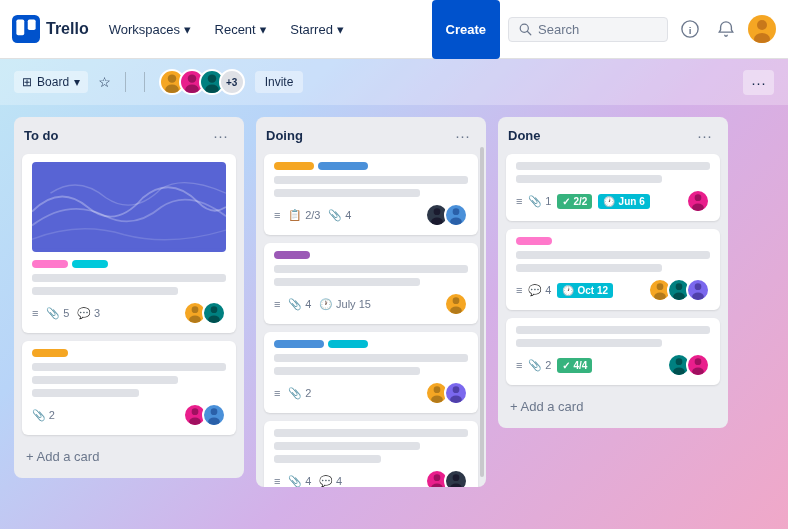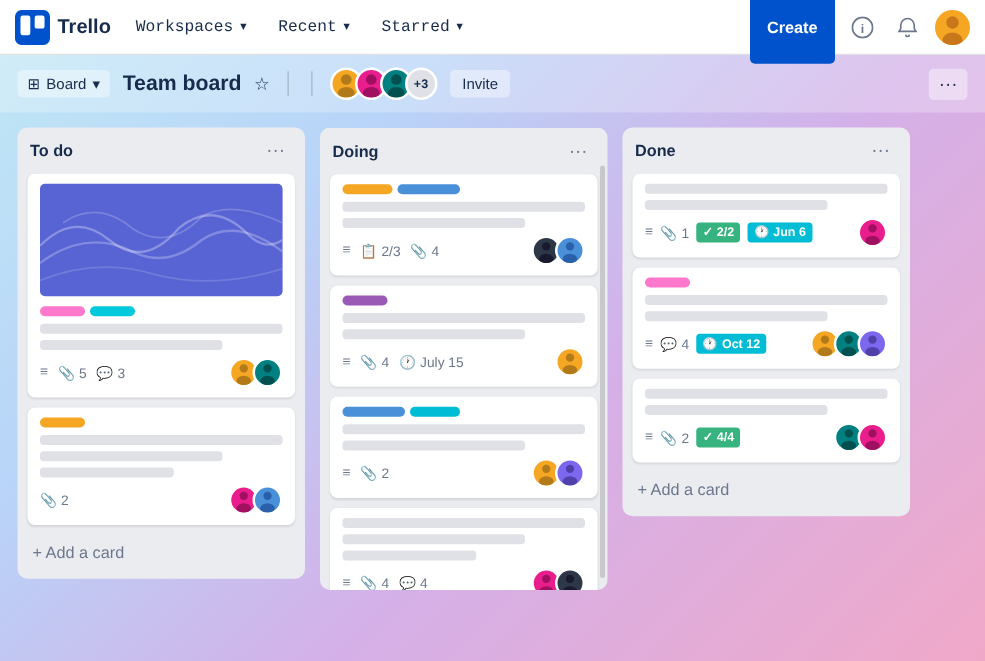--- a/index.html
+++ b/index.html
@@ -7,21 +7,21 @@
       font-family: -apple-system, BlinkMacSystemFont, 'Segoe UI', sans-serif;
       width: 788px;
       height: 529px;
       overflow: hidden;
       background: linear-gradient(135deg, #c0e8f5 0%, #b8d4f8 30%, #d4b0e8 60%, #f0a8c8 100%);
     }
 
     
     .navbar {
       background: #fff;
-      height: 44px;
+      height: 59px;
       display: flex;
       align-items: center;
       padding: 0 12px;
       gap: 8px;
       border-bottom: 1px solid #e0e0e0;
     }
     .navbar-logo {
       display: flex;
       align-items: center;
       gap: 6px;
@@ -37,21 +37,20 @@
       gap: 4px;
       padding: 4px 8px;
       border-radius: 4px;
       cursor: pointer;
       font-size: 13px;
       font-weight: 500;
       color: #172b4d;
       background: transparent;
       border: none;
       white-space: nowrap;
-      font-family: Liberation Mono, monospace;
     }
     .nav-divider { flex: 1; }
     .create-btn {
       background: #0052cc;
       color: white;
       padding: 22px 14px;
       border-radius: 4px;
       font-size: 13px;
       font-weight: 600;
       cursor: pointer;
@@ -403,20 +402,27 @@
   </button>
   <button class="nav-btn">
     <span>Starred</span>
     <span>▾</span>
   </button>
 
   <div class="nav-divider"></div>
 
   <button class="create-btn">Create</button>
 
+  <div class="search-box">
+    <svg width="13" height="13" viewBox="0 0 16 16" fill="none">
+      <circle cx="6.5" cy="6.5" r="5" stroke="#6b778c" stroke-width="1.5"></circle>
+      <line x1="10.5" y1="10.5" x2="14.5" y2="14.5" stroke="#6b778c" stroke-width="1.5" stroke-linecap="round"></line>
+    </svg>
+    <span>Search</span>
+  </div>
 
   <button class="nav-icon-btn">
     <svg width="18" height="18" viewBox="0 0 20 20" fill="none">
       <circle cx="10" cy="10" r="9" stroke="#6b778c" stroke-width="1.5"></circle>
       <text x="10" y="15" text-anchor="middle" font-size="11" fill="#6b778c" font-weight="700">i</text>
     </svg>
   </button>
   <button class="nav-icon-btn">
     <svg width="18" height="18" viewBox="0 0 20 20" fill="none">
       <path d="M10 2a6 6 0 0 1 6 6v3l1.5 2.5H2.5L4 11V8a6 6 0 0 1 6-6z" stroke="#6b778c" stroke-width="1.5" fill="none"></path>
@@ -432,21 +438,20 @@
     </div>
   </div>
 </div>
 
 <div class="board-header">
   <button class="board-view-btn">
     <span>⊞</span>
     <span>Board</span>
     <span>▾</span>
   </button>
-  <span class="board-title">Team board</span>
   <button class="star-btn">☆</button>
 
   <div class="board-header-sep"></div>
 
 
   <div class="board-header-sep"></div>
 
   <div class="member-avatars">
     <div class="member-avatar av-yellow">
       <div class="avatar-face">

